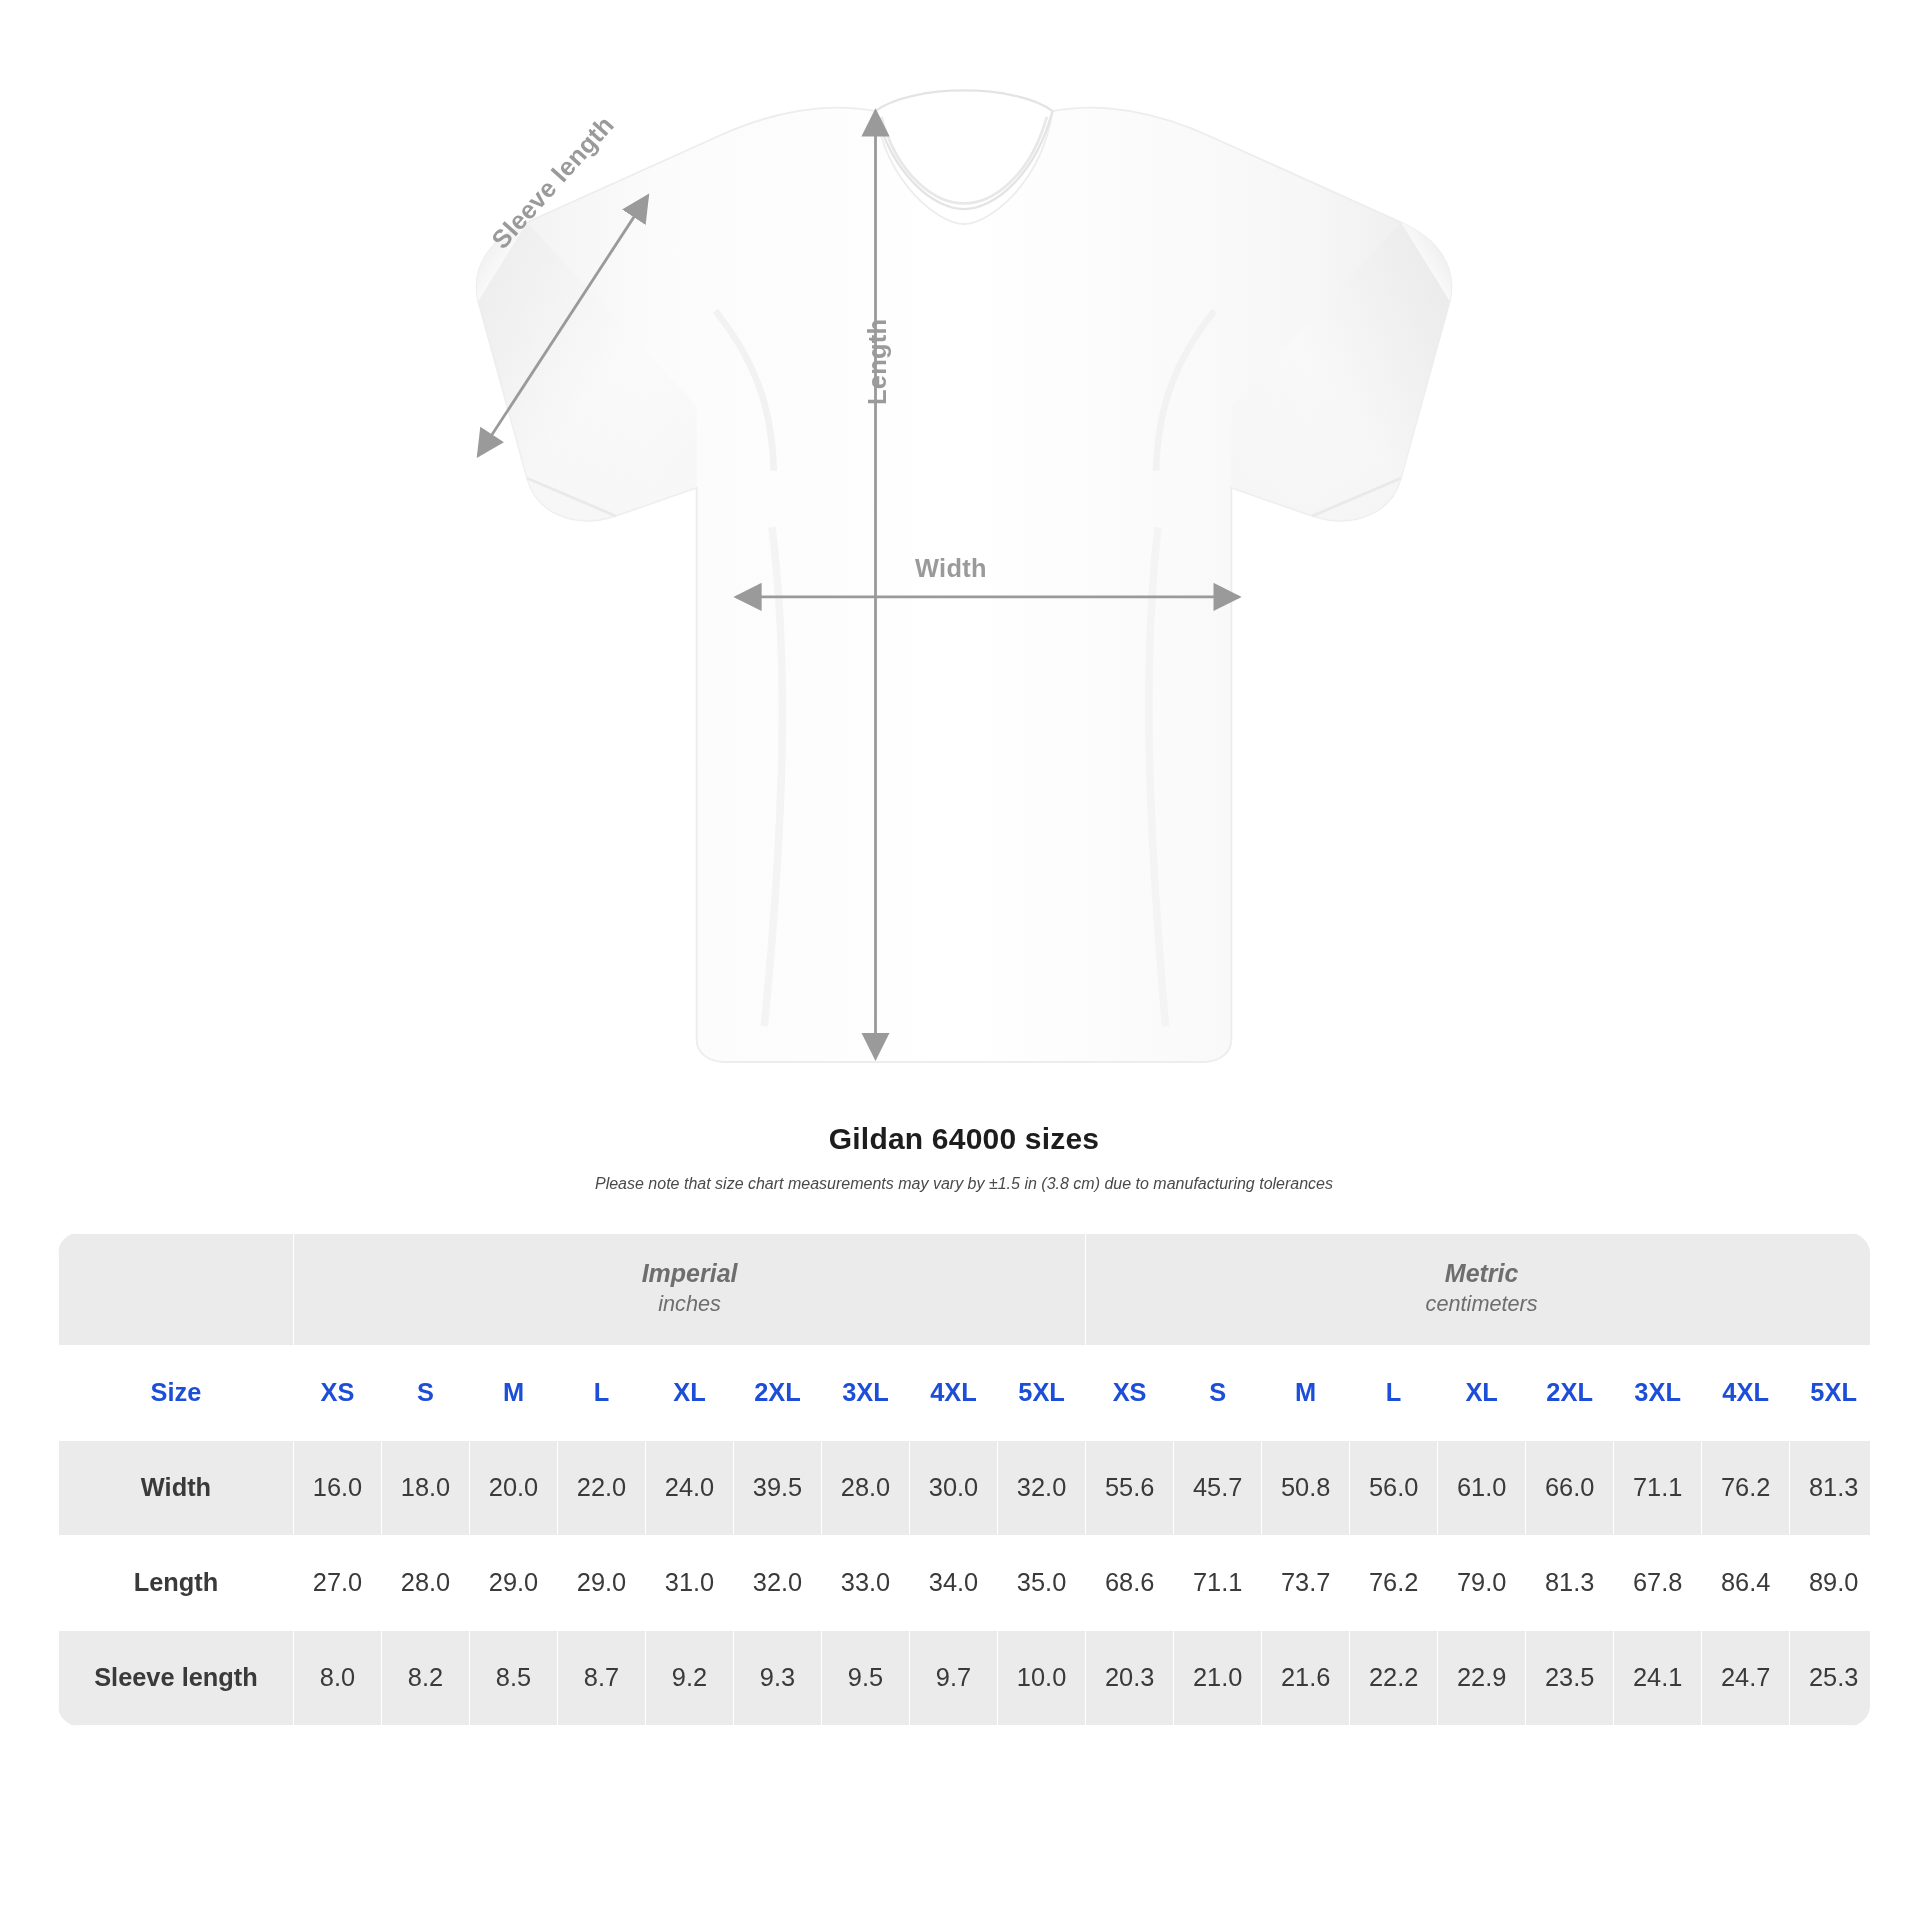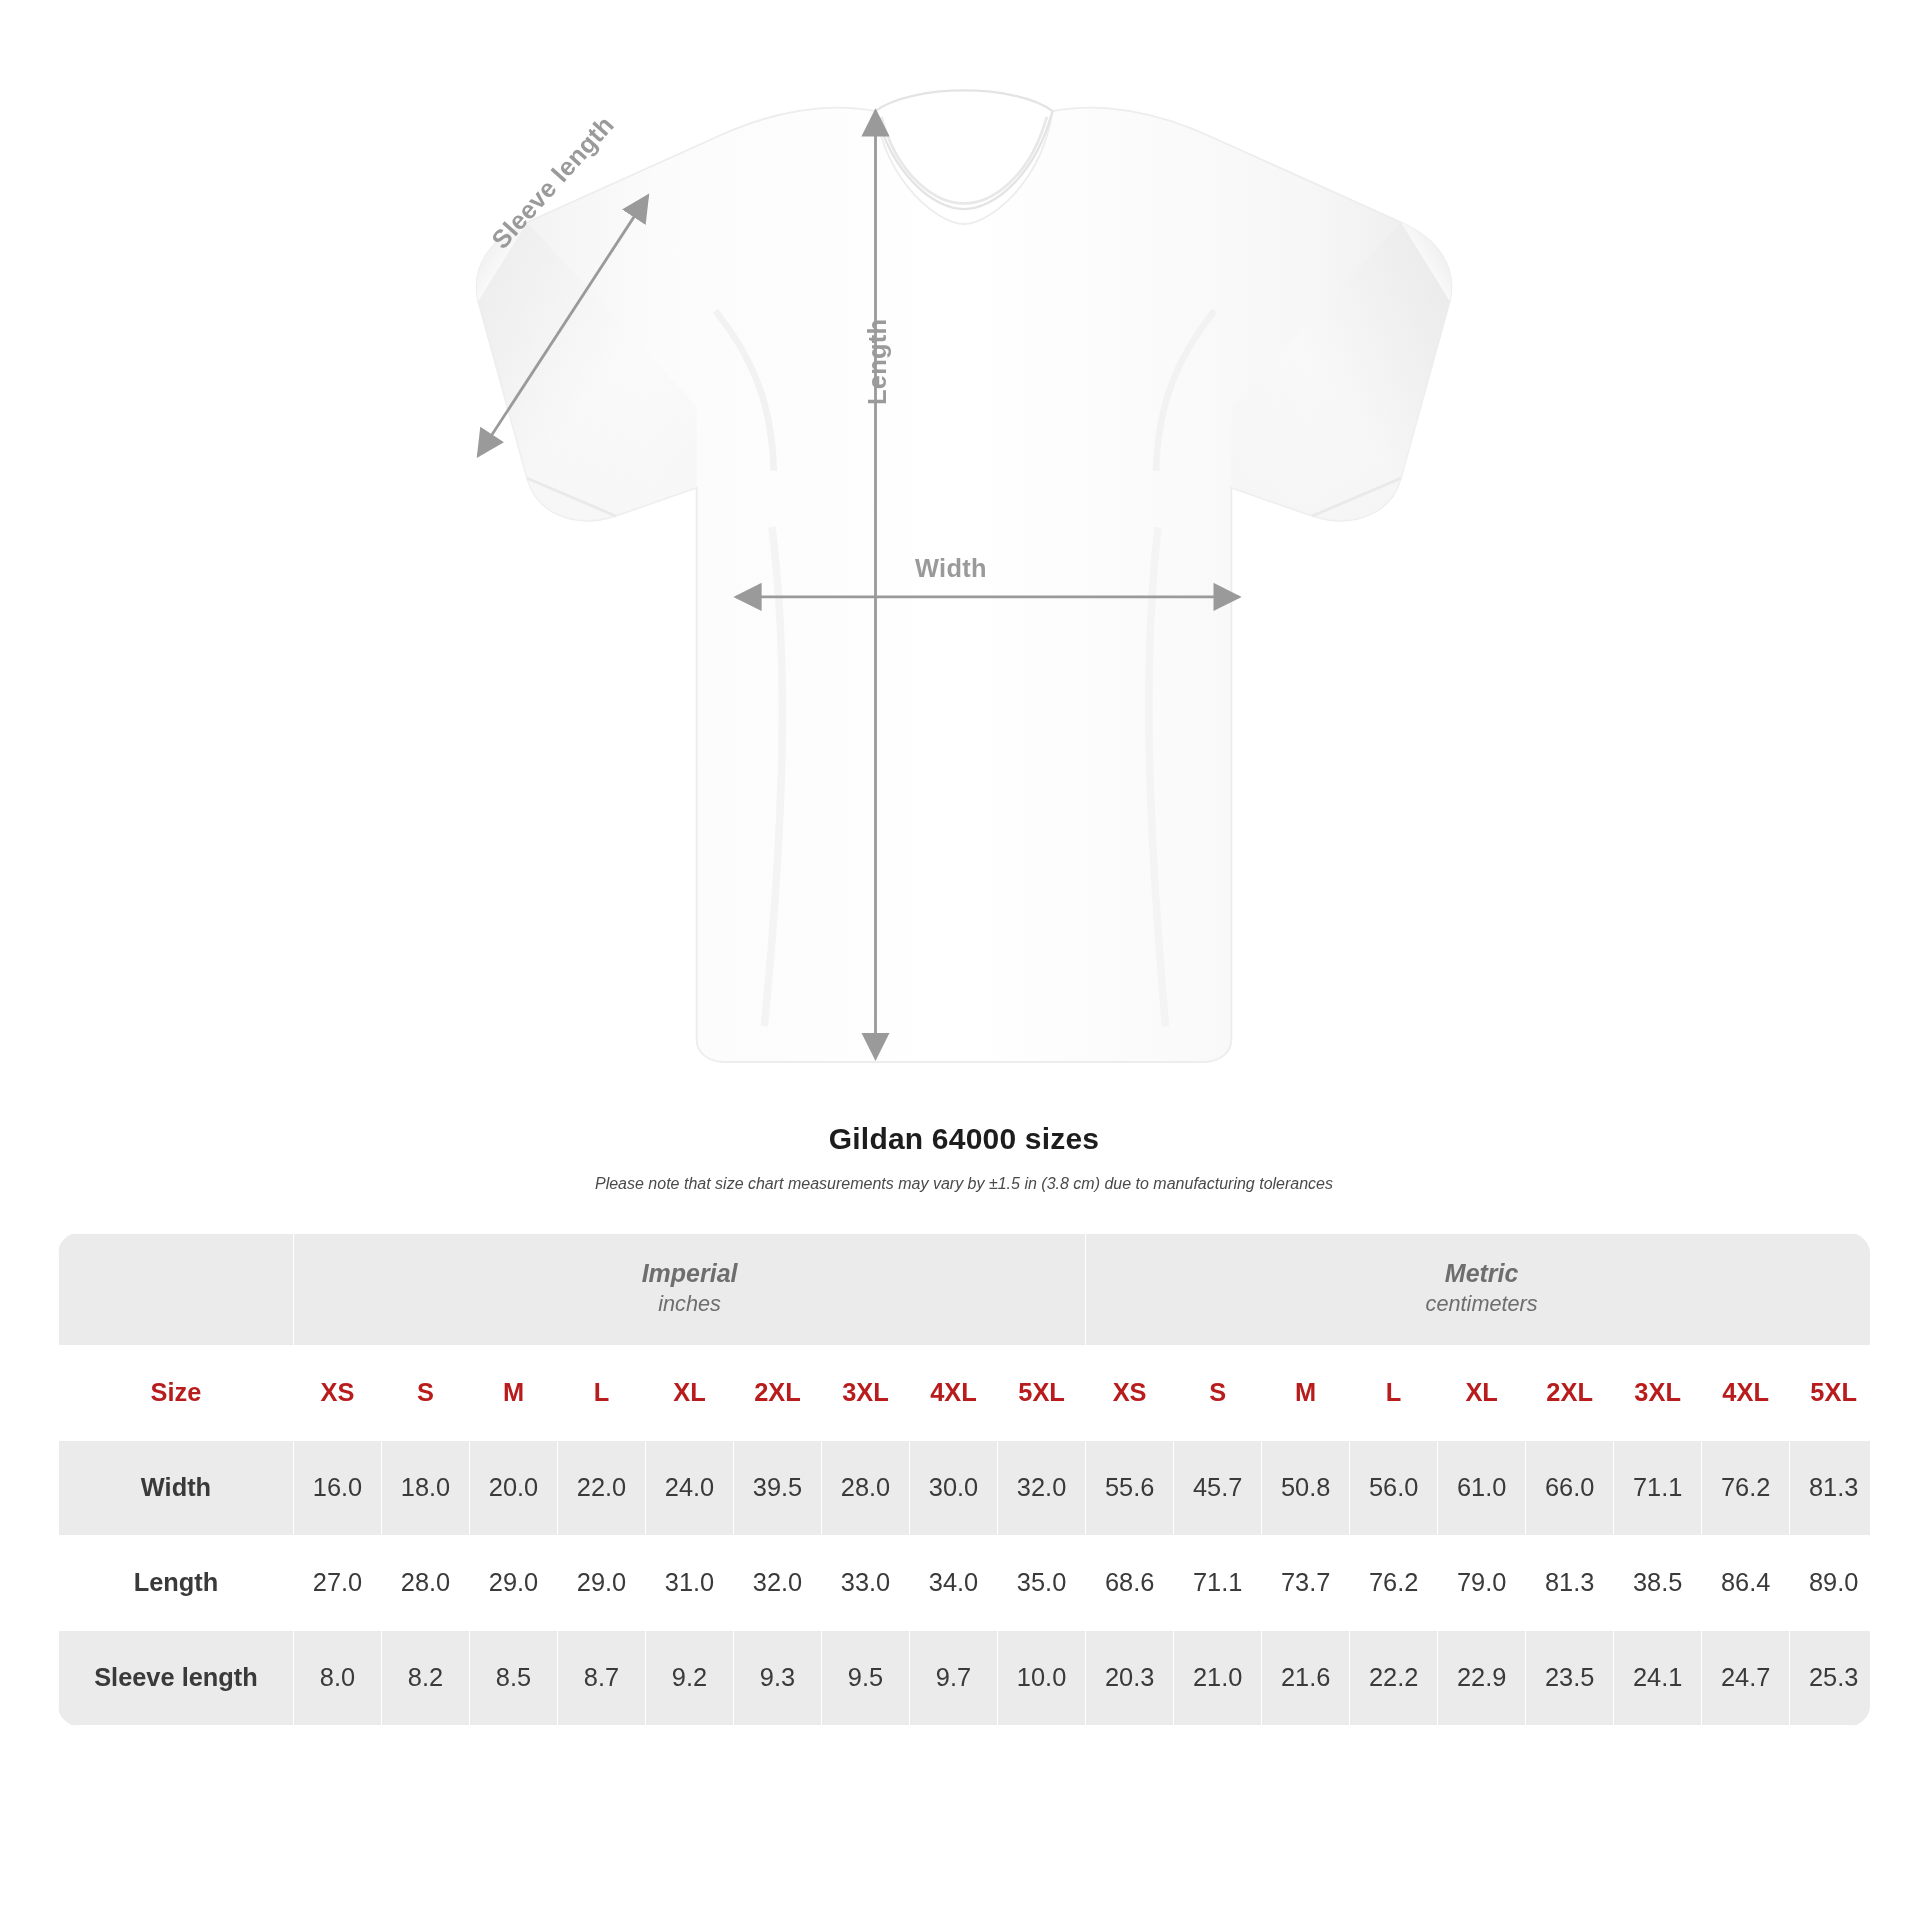--- a/index.html
+++ b/index.html
@@ -108,21 +108,21 @@
     margin-top: 3px;
   }
   .corner-cell {
     background: #ebebeb;
     border: none;
   }
 
   
   tr.head-row td {
     background: #ffffff;
-    color: #b91c1c;
+    color: #1d4ed8;
     font-weight: bold;
     font-size: 25.4px;
     height: 92px;
   }
   tr.head-row td.row-head {
     background: #ffffff;
   }
   tr.band-a td {
     background: #ebebeb;
     height: 92px;
@@ -324,21 +324,21 @@
           <td>32.0</td>
           <td>33.0</td>
           <td>34.0</td>
           <td>35.0</td>
           <td>68.6</td>
           <td>71.1</td>
           <td>73.7</td>
           <td>76.2</td>
           <td>79.0</td>
           <td>81.3</td>
-          <td>38.5</td>
+          <td>67.8</td>
           <td>86.4</td>
           <td>89.0</td>
         </tr>
         <tr class="band-a">
           <td class="row-head">Sleeve length</td>
           <td>8.0</td>
           <td>8.2</td>
           <td>8.5</td>
           <td>8.7</td>
           <td>9.2</td>

